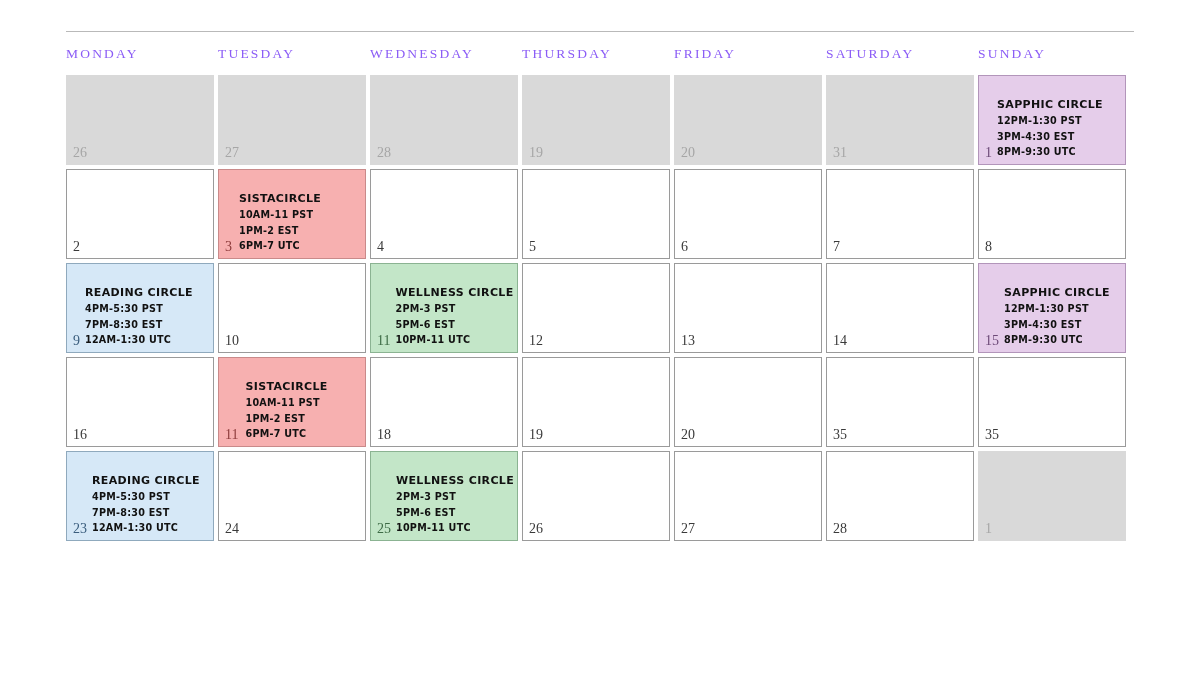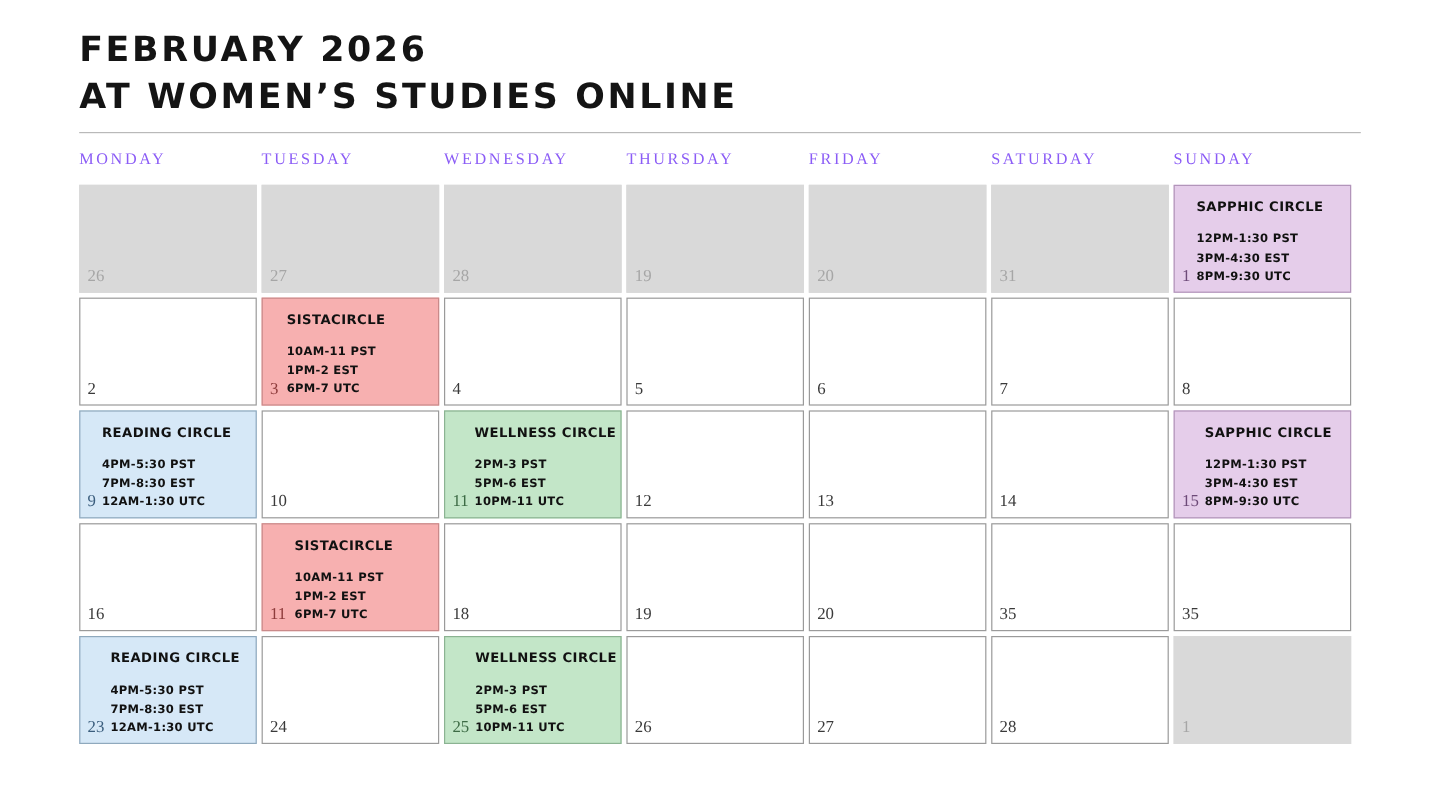--- a/index.html
+++ b/index.html
@@ -103,42 +103,38 @@
     font-family: "DejaVu Sans", sans-serif;
     font-weight: bold;
     font-size: 11px;
     letter-spacing: 0.35px;
     line-height: 1.25;
     color: #111111;
     text-transform: uppercase;
     white-space: nowrap;
   }
   .event-times {
-    margin-top: 12px;
+    margin-top: 2px;
   }
   .event-time {
     font-family: "DejaVu Sans", sans-serif;
     font-weight: bold;
     font-size: 9.6px;
     letter-spacing: 0.25px;
     line-height: 1.62;
     color: #111111;
     white-space: nowrap;
   }
   .event.wide { margin-left: 5px; }
 </style>
 </head>
 <body>
 
 <div class="page">
 
-  <div class="title-block">
-    <div class="title-line">FEBRUARY 2026</div>
-    <div class="title-line">AT WOMEN’S STUDIES ONLINE</div>
-  </div>
   <hr class="title-rule">
 
   <table class="cal">
     <thead>
       <tr>
         <th>MONDAY</th>
         <th>TUESDAY</th>
         <th>WEDNESDAY</th>
         <th>THURSDAY</th>
         <th>FRIDAY</th>

